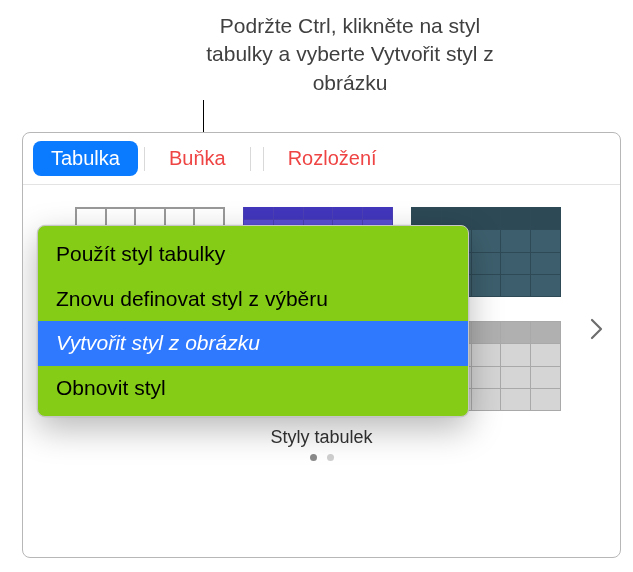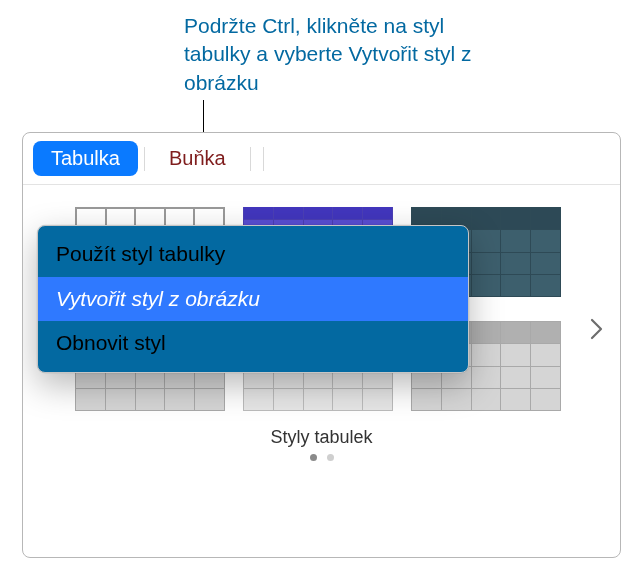--- a/index.html
+++ b/index.html
@@ -7,26 +7,26 @@
       font-family: -apple-system, "Helvetica Neue", Helvetica, Arial, sans-serif;
       background: #fff;
       width: 633px;
       height: 572px;
       position: relative;
       overflow: hidden;
     }
     .callout {
       position: absolute;
       top: 12px;
-      left: 184px;
+      left: 190px;
       width: 320px;
       font-size: 21px;
       line-height: 1.35;
-      color: #0369a1;
-      text-align: left;
+      color: #404040;
+      text-align: center;
     }
     .callout-line {
       position: absolute;
       top: 100px;
       left: 203px;
       width: 1px;
       height: 98px;
       background: #000;
     }
     .panel {
@@ -46,21 +46,21 @@
       height: 52px;
       padding: 8px 10px;
       gap: 0;
       border-bottom: 1px solid #e3e3e3;
     }
     .tab {
       padding: 6px 18px;
       border-radius: 8px;
       font-size: 20px;
       font-weight: 500;
-      color: #7f1d1d;
+      color: #ef4444;
       cursor: pointer;
       user-select: none;
     }
     .tab.active {
       background: #0a7aff;
       color: #fff;
     }
     .tab-sep {
       width: 1px;
       height: 24px;
@@ -139,21 +139,21 @@
       height: 22px;
       cursor: pointer;
     }
     .chevron svg { width: 100%; height: 100%; }
     
     .ctx {
       position: absolute;
       top: 92px;
       left: 14px;
       width: 432px;
-      background: #0369a1;
+      background: #84cc16;
       border: 1px solid #c6c6c6;
       border-radius: 8px;
       box-shadow: 0 12px 34px rgba(0,0,0,0.28), 0 0 0 0.5px rgba(0,0,0,0.08);
       padding: 6px 0;
       overflow: hidden;
     }
     .ctx-item {
       padding: 6px 18px;
       font-size: 21px;
       line-height: 1.55;
@@ -173,20 +173,21 @@
 <div class="callout">Podržte Ctrl, klikněte na styl tabulky a vyberte Vytvořit styl z obrázku</div>
 <div class="callout-line"></div>
 
 <div class="panel">
   <div class="tab-row">
     <div class="tab active">Tabulka</div>
     <div class="tab-sep"></div>
     <div class="tab">Buňka</div>
     <div class="tab-sep"></div>
     <div class="tab-sep"></div>
+    <div class="tab">Rozložení</div>
   </div>
 
   <div class="styles-area">
     <div class="styles-grid">
       <div class="thumb">
         <div class="thumb-inner">
           <table class="mini thumb-white">
               <tbody>
                 <tr>
                   <td></td>
@@ -410,16 +411,17 @@
 
     <div class="styles-title">Styly tabulek</div>
     <div class="dots">
       <div class="dot active"></div>
       <div class="dot"></div>
     </div>
   </div>
 
   <div class="ctx">
     <div class="ctx-item">Použít styl tabulky</div>
+    <div class="ctx-item">Znovu definovat styl z výběru</div>
     <div class="ctx-item highlight">Vytvořit styl z obrázku</div>
     <div class="ctx-item">Obnovit styl</div>
   </div>
 </div>
 
 </body></html>

